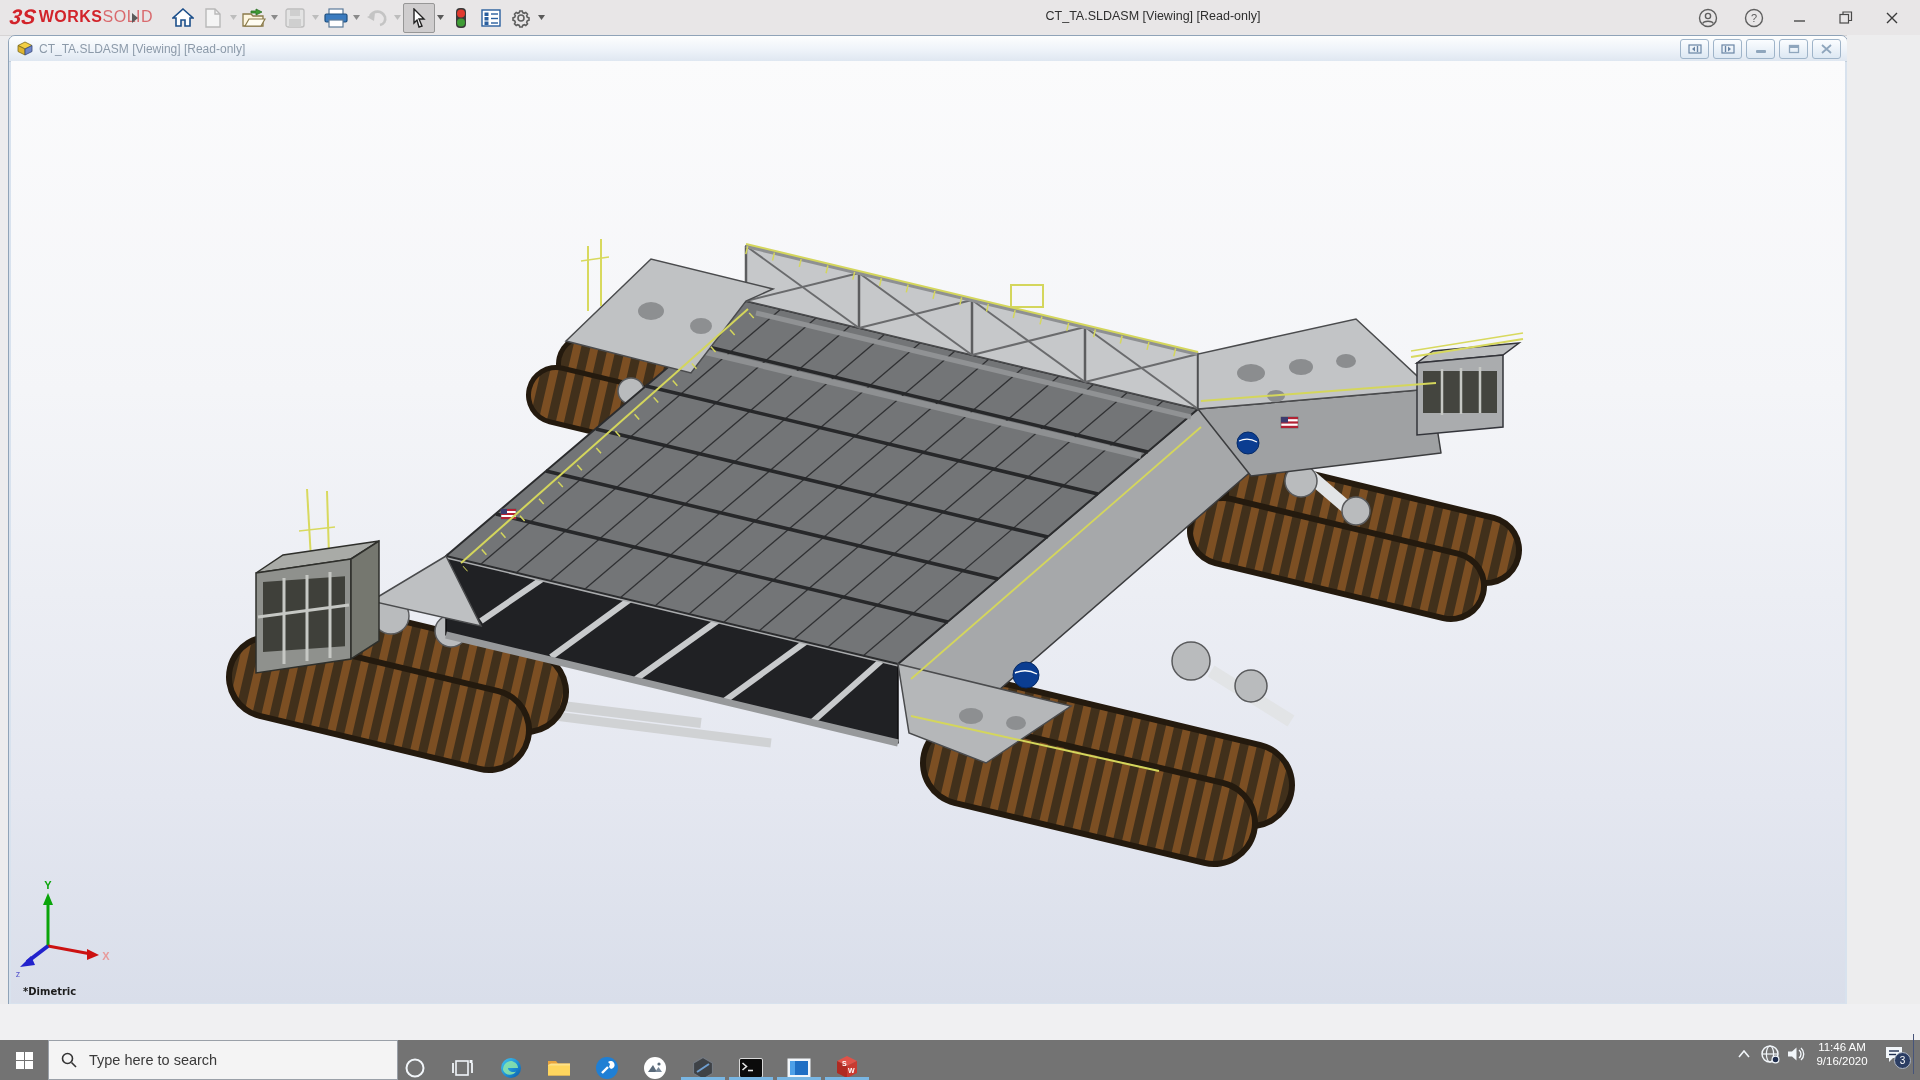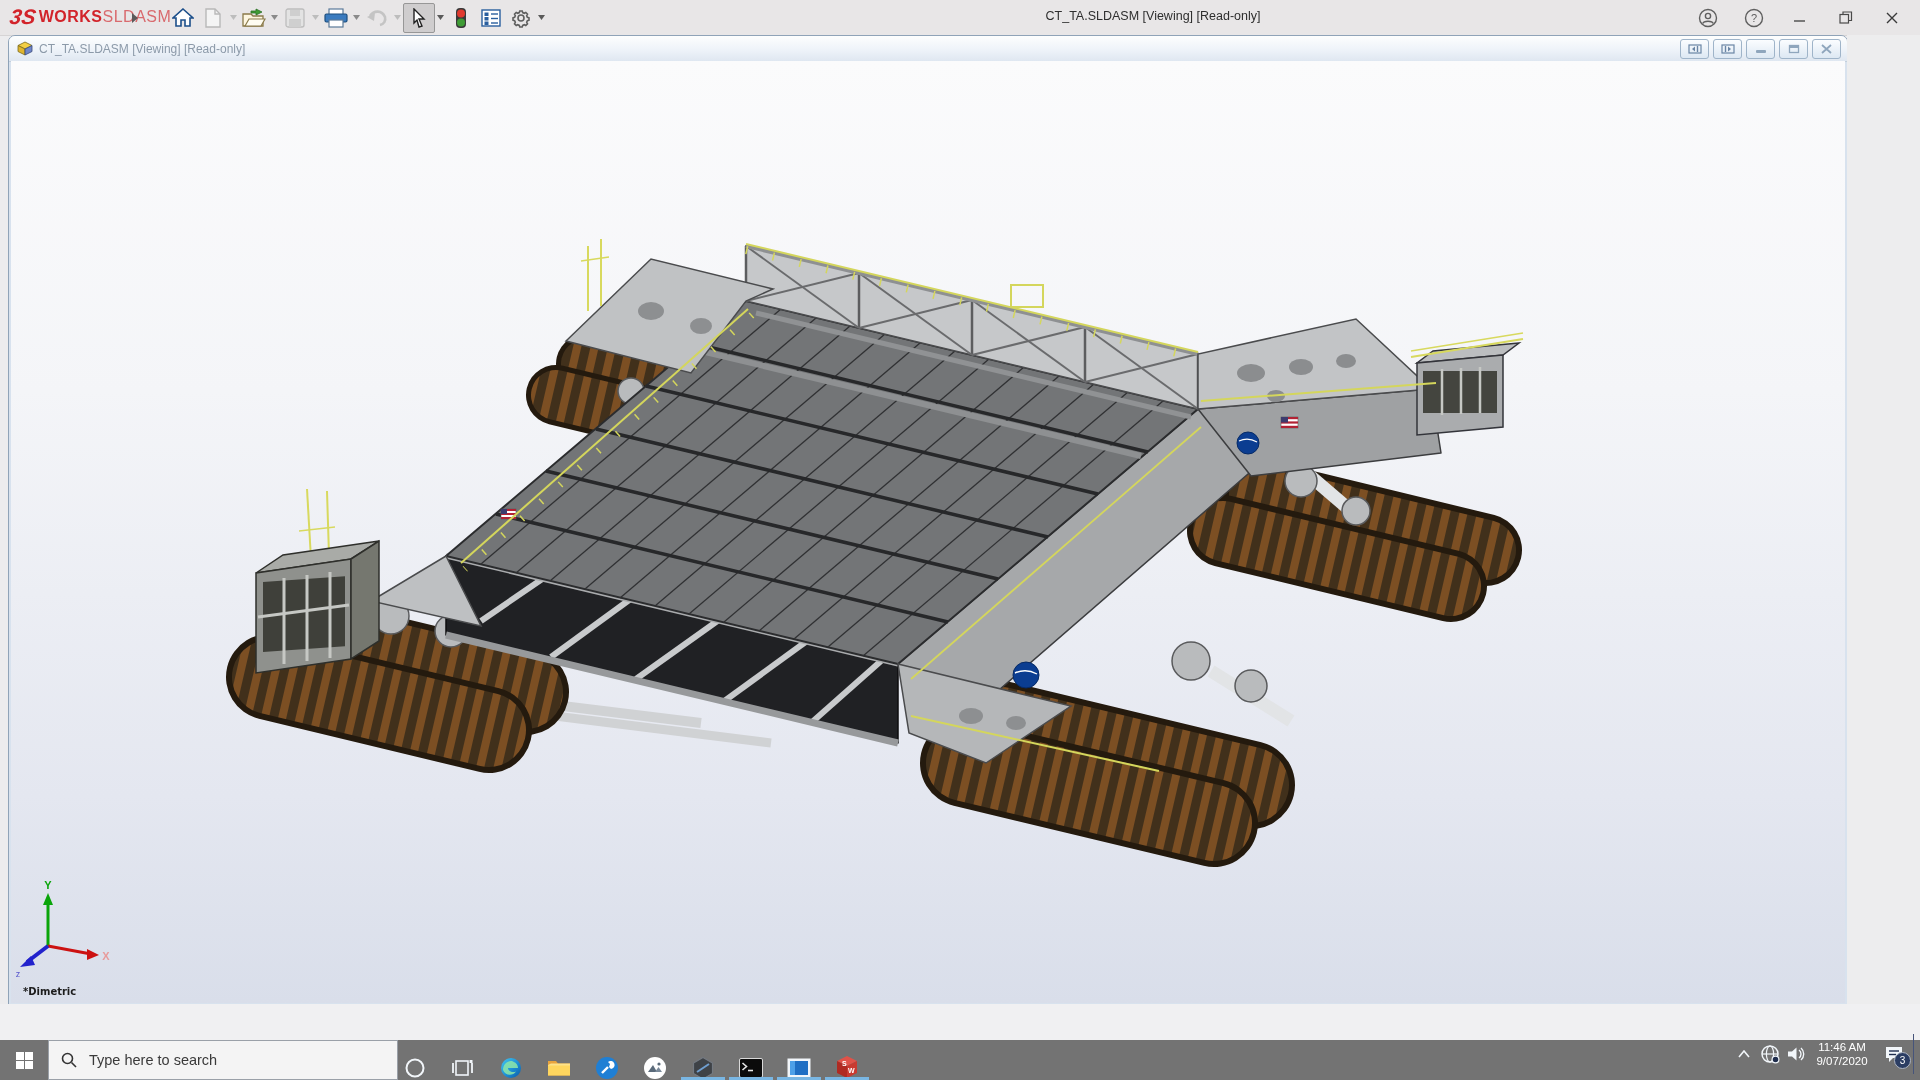--- a/index.html
+++ b/index.html
@@ -69,21 +69,21 @@
                 display:flex;align-items:center;justify-content:center;}
   #show-desktop{width:6px;height:40px;border-left:1px solid #46547a;}
 </style>
 </head>
 <body>
 
 <div id="titlebar">
   <div class="logo">
     <span class="logo-mark">3S</span>
     <span class="logo-solid">WORKS</span>
-      <span class="logo-works">SLDASM</span>
+      <span class="logo-works">SOLID</span>
   </div>
   <span class="menu-arrow">
     <svg width="8" height="12">
         <polygon points="1,1 7,6 1,11" fill="#5a5a5a"></polygon>
       </svg>
   </span>
 
   <div class="toolbar">
     <span class="tb-btn">
       <svg width="22" height="20">
@@ -601,21 +601,21 @@
         </svg>
     </span>
     <span class="tray-icon">
       <svg width="20" height="18">
           <polygon points="2,6.5 6,6.5 10.5,2.5 10.5,15.5 6,11.5 2,11.5" fill="#f2f6fa"></polygon>
           <path d="M13,5 a5,5 0 0 1 0,8 M15,3 a8,8 0 0 1 0,12" fill="none" stroke="#f2f6fa" stroke-width="1.4"></path>
         </svg>
     </span>
     <div id="clock">
       <div>11:46 AM</div>
-      <div>9/07/2020</div>
+      <div>9/16/2020</div>
     </div>
     <div id="action-center">
       <svg width="20" height="18">
           <path d="M2,2 h16 v11 h-9 l-4,4 v-4 h-3 z" fill="#f2f6fa"></path>
           <line x1="5" y1="6" x2="15" y2="6" stroke="#1f2d4d" stroke-width="1.4"></line>
           <line x1="5" y1="9.5" x2="12" y2="9.5" stroke="#1f2d4d" stroke-width="1.4"></line>
         </svg>
       <span id="action-badge">3</span>
     </div>
     <span id="show-desktop"></span>

